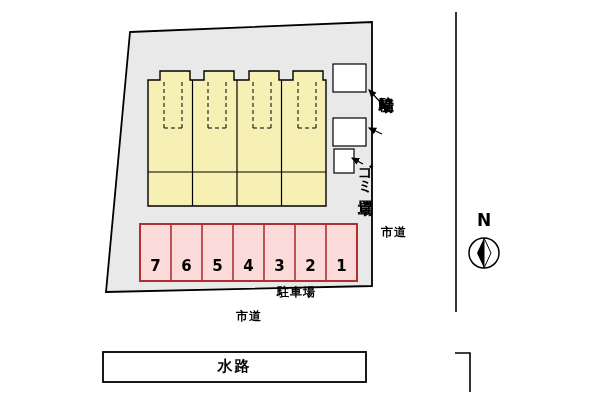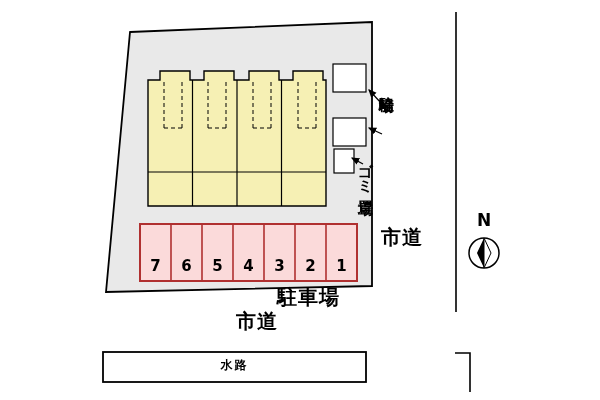--- a/index.html
+++ b/index.html
@@ -3,35 +3,35 @@
 <meta charset="utf-8">
 <style>
   * { margin:0; padding:0; box-sizing:border-box; }
   html,body { background:#ffffff; }
   .canvas {
     position:relative; width:600px; height:400px; background:#ffffff;
     overflow:hidden; font-family:"DejaVu Sans","Liberation Sans",sans-serif;
   }
   .canvas svg { position:absolute; left:0; top:0; }
   .lbl {
-    position:absolute; color:#000; font-weight:bold; font-size:20px;
+    position:absolute; color:#000; font-weight:bold; font-size:12px;
     letter-spacing:1px; white-space:nowrap; line-height:1.1;
   }
   .vlbl {
     position:absolute; color:#000; font-weight:bold; font-size:15px;
     writing-mode:vertical-rl; text-orientation:upright; letter-spacing:1px;
     white-space:nowrap; line-height:1.1;
   }
   .stall {
     position:absolute; top:257px; width:31px; text-align:center;
     font-weight:bold; font-size:15px; color:#000;
   }
   .waterway-lbl {
     position:absolute; left:103px; top:357px; width:263px; text-align:center;
-    font-weight:bold; font-size:12px; letter-spacing:2px; color:#000;
+    font-weight:bold; font-size:15px; letter-spacing:2px; color:#000;
   }
   .north-lbl { position:absolute; left:477px; top:210px; font-weight:bold; font-size:17px; color:#000; }
 </style>
 </head>
 <body>
 
 <div class="canvas">
 
   <svg width="600" height="400" viewBox="0 0 600 400">
     <defs>

